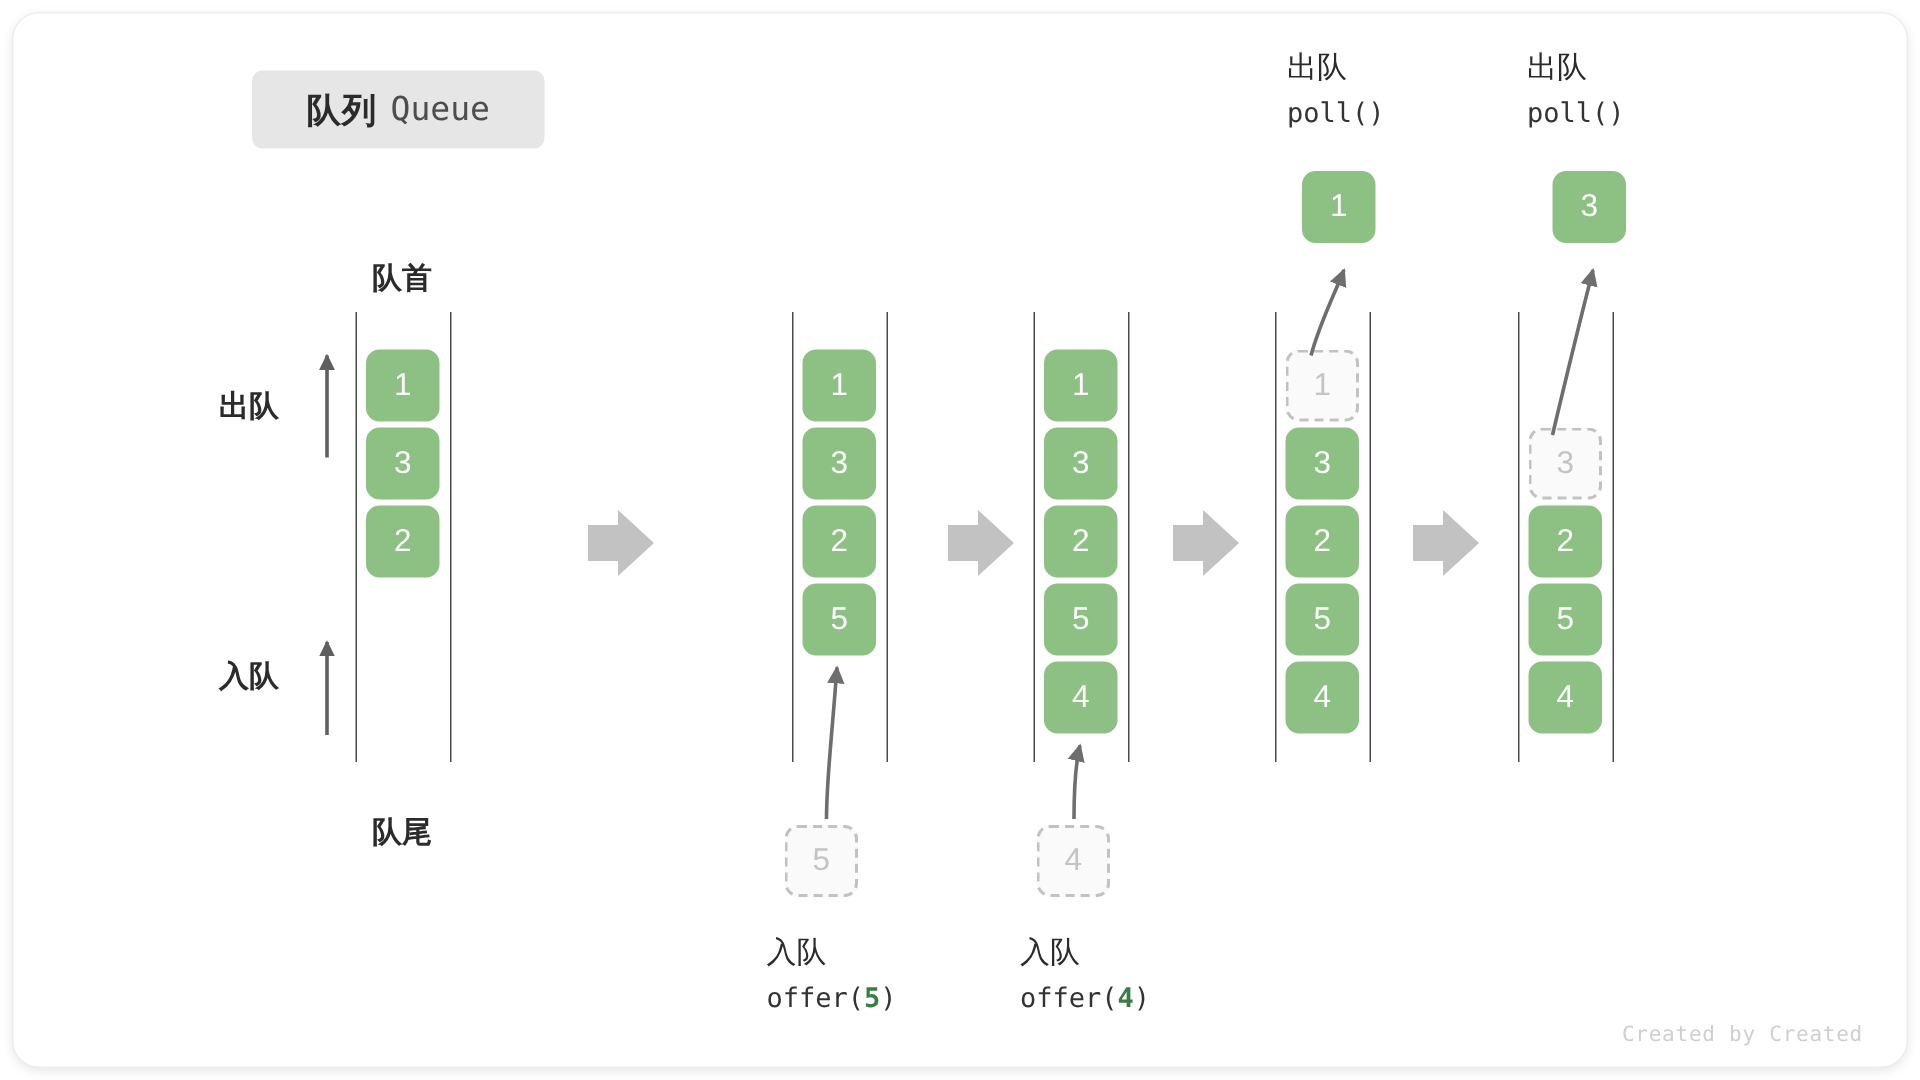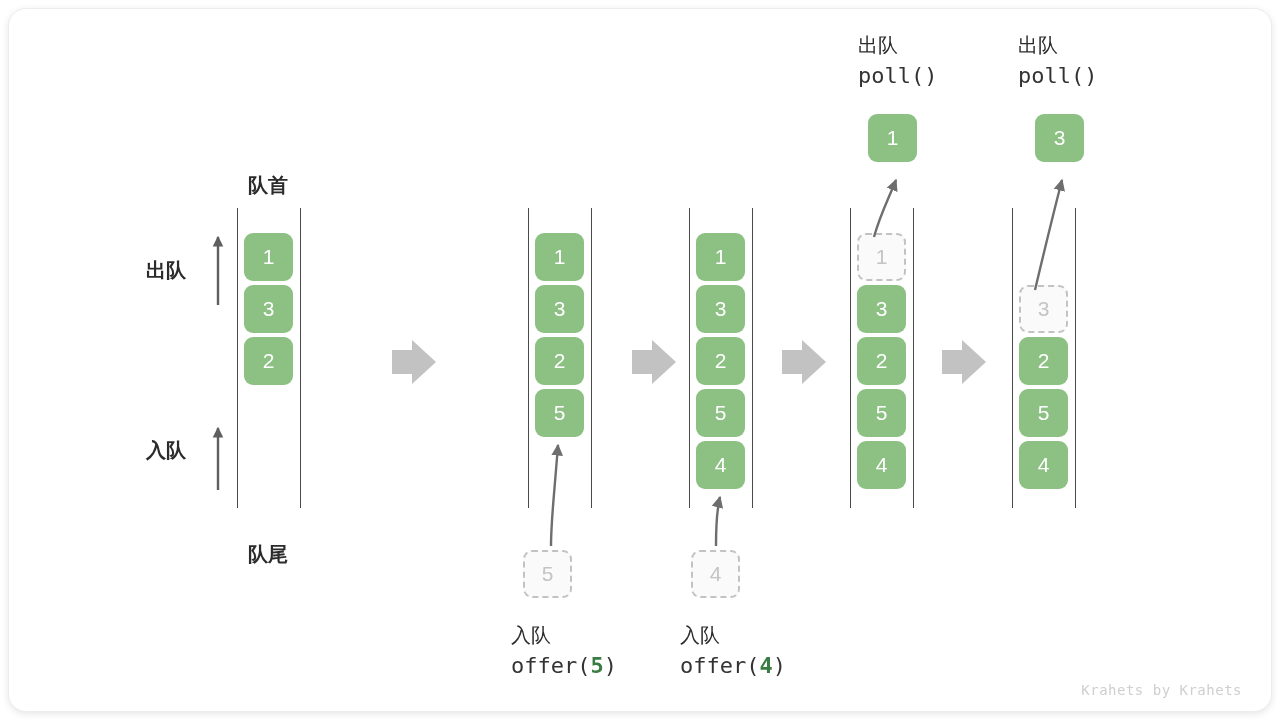--- a/index.html
+++ b/index.html
@@ -149,21 +149,21 @@
     text-align: left;
     white-space: nowrap;
   }
   .op-cn {
     font-size: 20px;
     color: #2b2b2b;
     line-height: 30px;
   }
   .op-code {
     font-family: "DejaVu Sans Mono", "Liberation Mono", monospace;
-    font-size: 22px;
+    font-size: 18px;
     color: #333333;
     line-height: 32px;
   }
   .op-code .arg { color: #3a7d44; font-weight: bold; }
 
   
   svg.overlay {
     position: absolute;
     left: 0; top: 0;
     width: 1280px;
@@ -181,20 +181,24 @@
     color: #cfcfcf;
     letter-spacing: 0.5px;
   }
 </style>
 </head>
 <body>
 
 <div id="canvas">
   <div class="card"></div>
 
+  <div class="title-badge">
+    <span class="title-cn">队列</span>
+    <span class="title-en">Queue</span>
+  </div>
 
   <div class="head-label" style="left:236px; top:172px; width:64px;">队首</div>
   <div class="tail-label" style="left:236px; top:541px; width:64px;">队尾</div>
 
   <div class="side-label" style="left:146px; top:257px;">出队</div>
   <div class="side-label" style="left:146px; top:437px;">入队</div>
 
   <div class="col" id="col0" style="left:237px; top:208px;">
     <div class="rail left"></div>
     <div class="rail right"></div>
@@ -289,14 +293,14 @@
 
     <path d="M 551 546 C 551 520 554 498 558 445" fill="none" stroke="#6e6e6e" stroke-width="2.4" marker-end="url(#thin-arrow-up)"></path>
 
     <path d="M 716 546 C 716 522 718 505 720 497" fill="none" stroke="#6e6e6e" stroke-width="2.4" marker-end="url(#thin-arrow-up)"></path>
 
     <path d="M 874 237 C 880 215 888 200 896 180" fill="none" stroke="#6e6e6e" stroke-width="2.4" marker-end="url(#thin-arrow-up)"></path>
 
     <path d="M 1035 290 C 1044 252 1053 215 1062 180" fill="none" stroke="#6e6e6e" stroke-width="2.4" marker-end="url(#thin-arrow-up)"></path>
   </svg>
 
-  <div class="credit">Krahets by Krahets</div>
+  <div class="credit">Created by Created</div>
 </div>
 
 </body></html>

